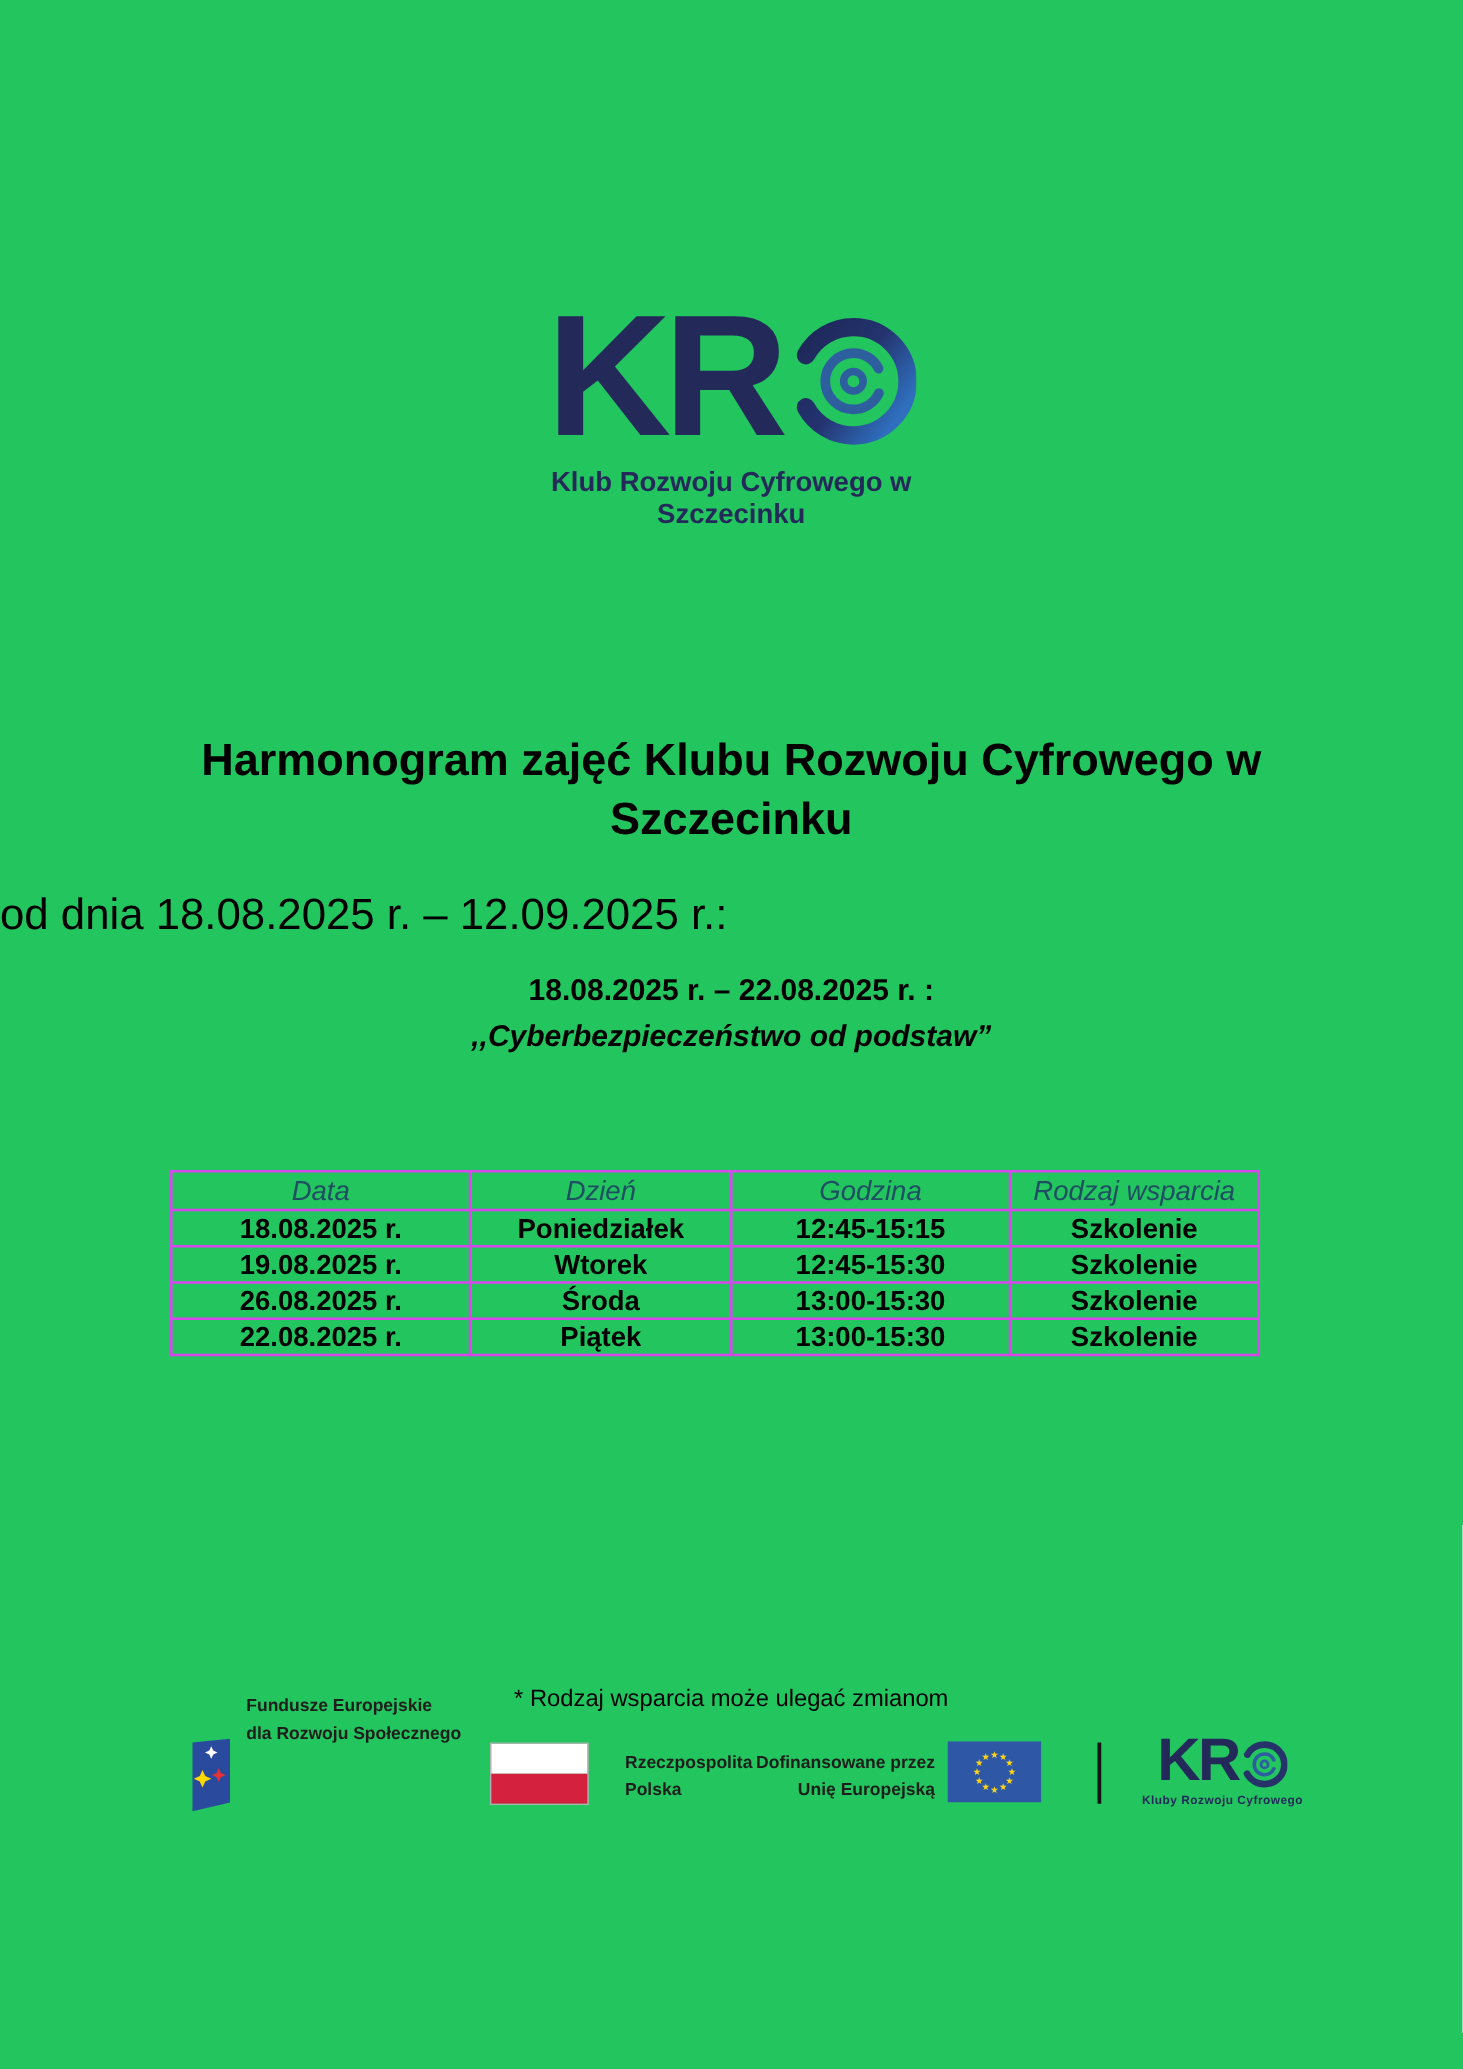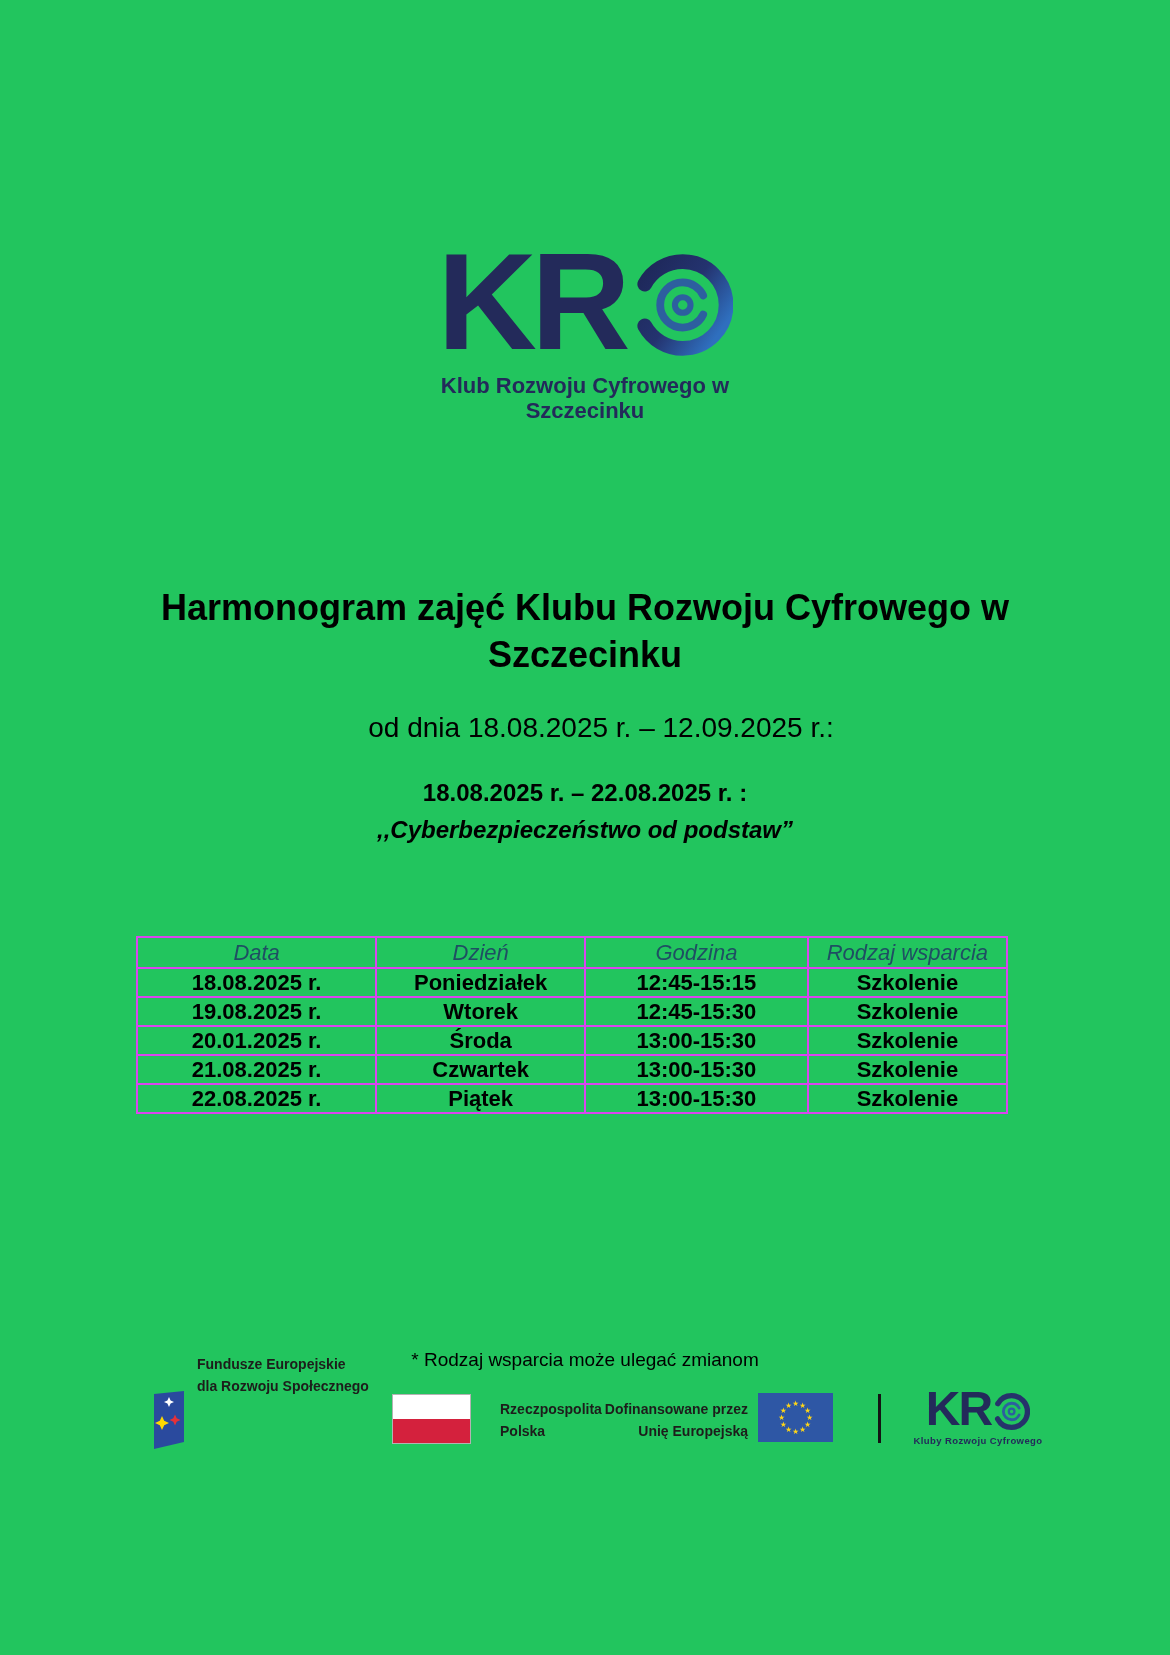--- a/index.html
+++ b/index.html
@@ -8,21 +8,21 @@
     font-family:"Liberation Sans",sans-serif;color:#000;
   }
   
   .logo-block{position:absolute;top:245px;left:0;right:0;display:flex;flex-direction:column;align-items:center;}
   .wordmark{display:flex;align-items:center;height:120px;}
   .wordmark-kr{font-size:138px;font-weight:800;color:#232a5a;letter-spacing:-6px;line-height:1;transform:translateY(-4px);}
   .wordmark-c{width:104px;height:112px;margin-left:4px;}
   .logo-sub{margin-top:8px;font-size:22px;font-weight:800;color:#232a5a;text-align:center;line-height:25px;}
   
   .main-title{position:absolute;top:584px;left:0;right:0;text-align:center;font-size:36px;font-weight:700;line-height:47px;}
-  .date-range{position:absolute;top:712px;left:0;right:0;text-align:center;font-size:28px;font-weight:400;padding-left:32px;}
+  .date-range{position:absolute;top:712px;left:0;right:0;text-align:left;font-size:35px;font-weight:400;}
   .section-block{position:absolute;top:774px;left:0;right:0;text-align:center;font-size:24px;font-weight:700;line-height:37px;}
   .section-topic{font-style:italic;}
   
   .schedule{position:absolute;top:936px;left:136px;width:872px;border-collapse:collapse;}
   .schedule th,.schedule td{border:2px solid #d946ef;text-align:center;vertical-align:middle;padding:0 4px;}
   .schedule th{height:29px;font-size:22px;font-weight:400;font-style:italic;color:#1f4e63;}
   .schedule td{height:27px;font-size:22px;font-weight:700;color:#000;}
   
   .footnote{position:absolute;top:1349px;left:0;right:0;text-align:center;font-size:19px;font-weight:400;}
   
@@ -103,28 +103,22 @@
         <td>12:45-15:15</td>
         <td>Szkolenie</td>
       </tr>
       <tr>
         <td>19.08.2025 r.</td>
         <td>Wtorek</td>
         <td>12:45-15:30</td>
         <td>Szkolenie</td>
       </tr>
       <tr>
-        <td>20.01.2025 r.</td>
+        <td>26.08.2025 r.</td>
         <td>Środa</td>
-        <td>13:00-15:30</td>
-        <td>Szkolenie</td>
-      </tr>
-      <tr>
-        <td>21.08.2025 r.</td>
-        <td>Czwartek</td>
         <td>13:00-15:30</td>
         <td>Szkolenie</td>
       </tr>
       <tr>
         <td>22.08.2025 r.</td>
         <td>Piątek</td>
         <td>13:00-15:30</td>
         <td>Szkolenie</td>
       </tr>
     </tbody>

